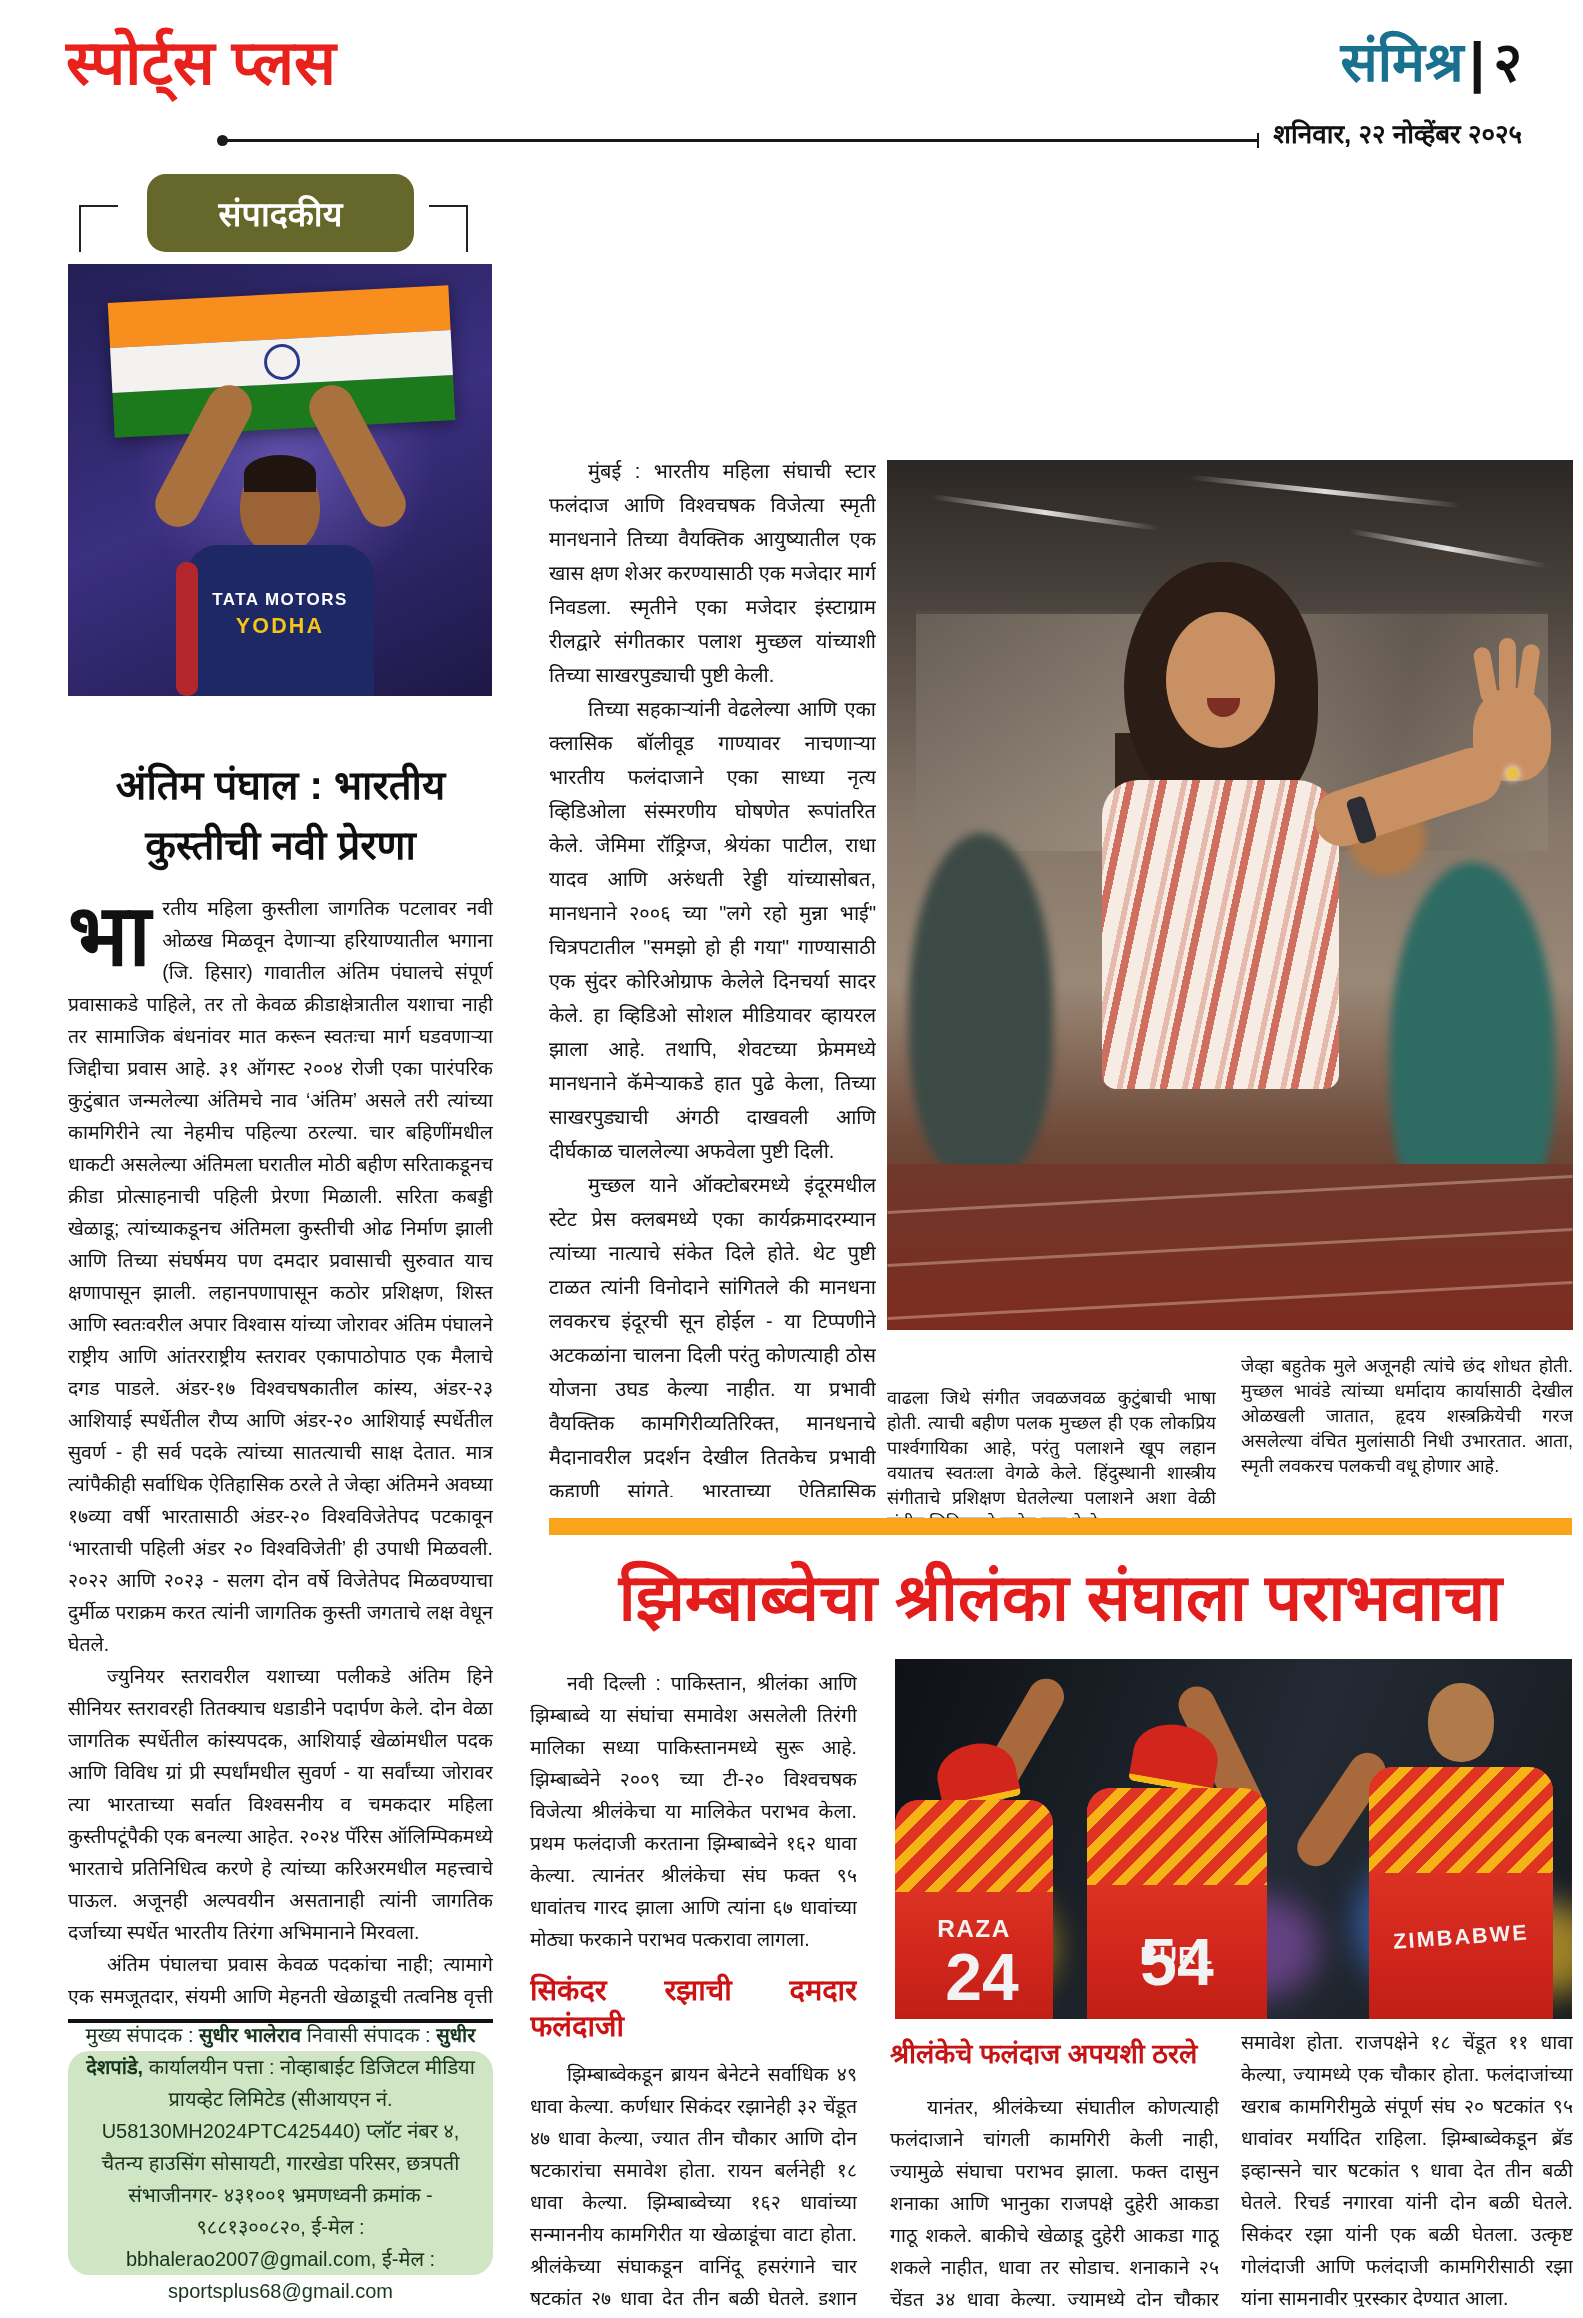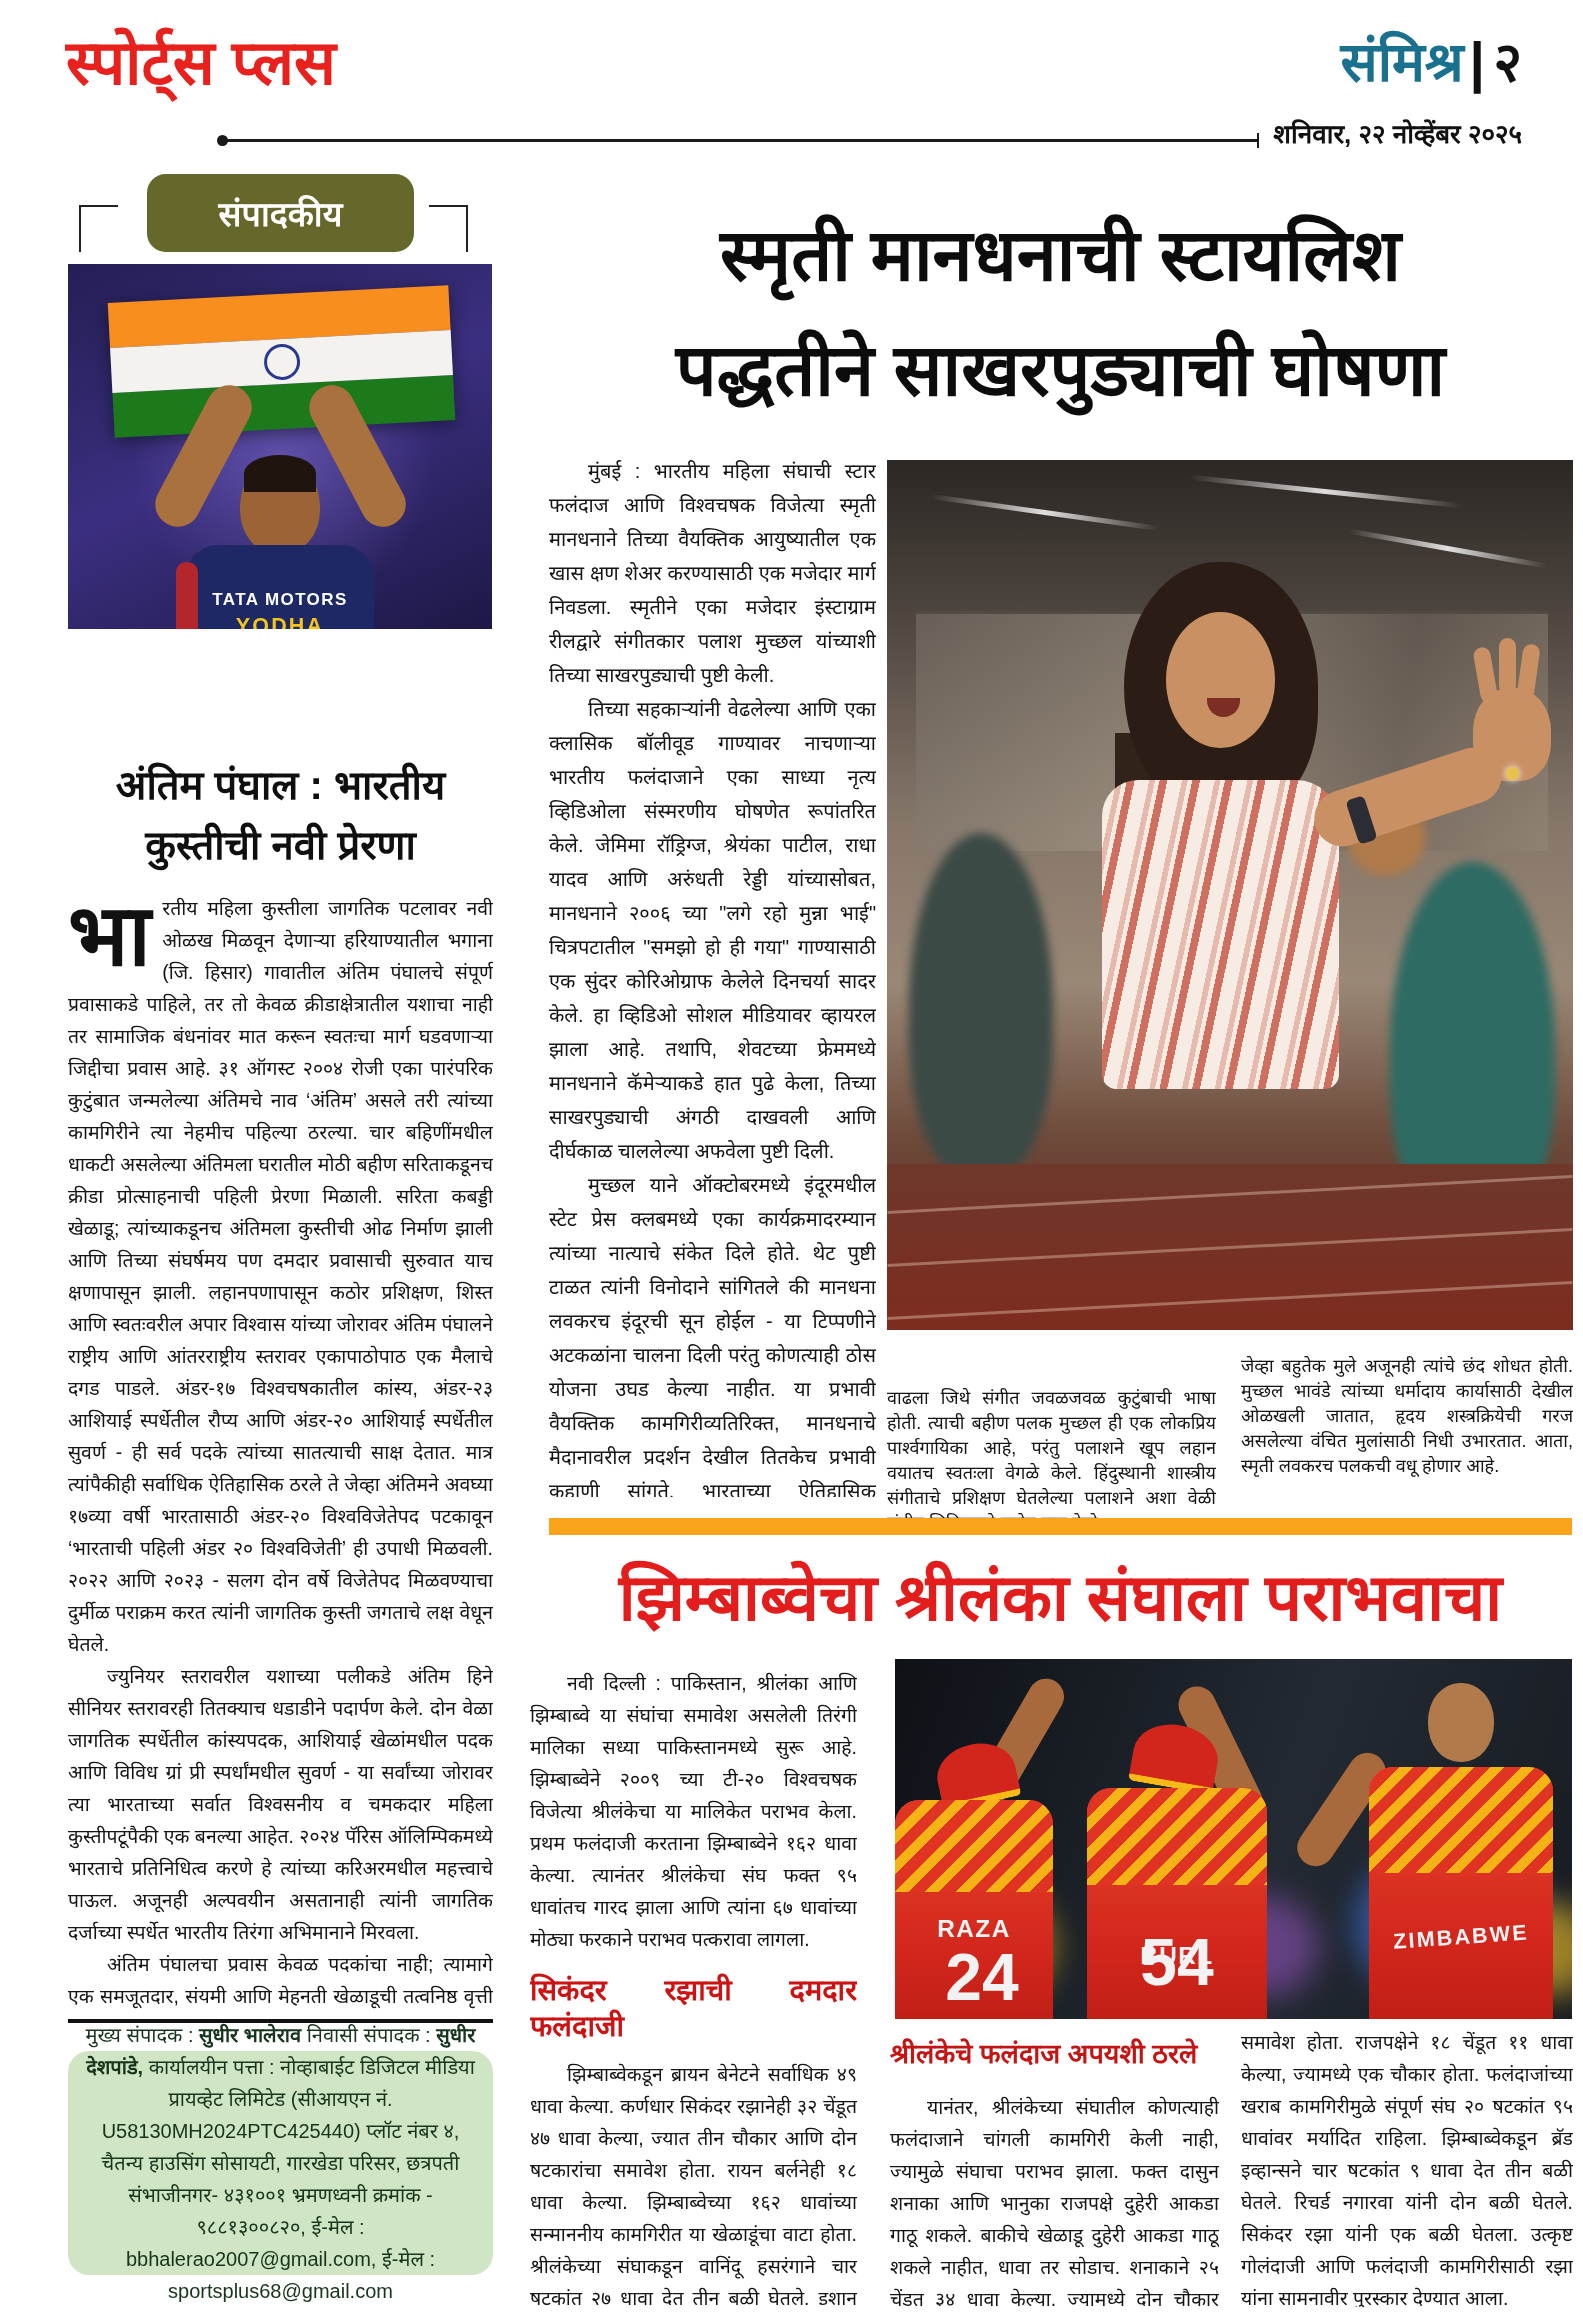--- a/index.html
+++ b/index.html
@@ -19,21 +19,21 @@
   .page-number{font-weight:bold;color:#111;}
   .issue-date{font-size:26px;font-weight:bold;color:#111;margin-top:20px;}
 
   
   .corner{width:37px;height:45px;}
   .corner-left{left:79px;top:205px;border-top:2.9px solid #222;border-left:2.9px solid #222;}
   .corner-right{left:429px;top:205px;border-top:2.9px solid #222;border-right:2.9px solid #222;}
   .ed-label{left:147px;top:174px;width:267px;height:78px;background:var(--editorial-olive,#66682b);
             border-radius:18.7px;color:#fff;font-size:34px;font-weight:bold;
             display:flex;align-items:center;justify-content:center;}
-  .wphoto{left:68px;top:264px;width:424px;height:365px;overflow:hidden;
+  .wphoto{left:68px;top:264px;width:424px;height:432px;overflow:hidden;
           background:linear-gradient(155deg,#241f55 0%,#3b2f80 48%,#1d1846 100%);}
   .wglow{left:65px;top:43px;width:302px;height:302px;border-radius:50%;
          background:radial-gradient(closest-side,rgba(140,120,220,.45),transparent);}
   .flag{left:43px;top:30px;width:341px;height:134px;transform:rotate(-3deg);box-shadow:0 4.3px 17px rgba(0,0,0,.45);}
   .flag-saffron{height:45px;background:#f78e1e;}
   .flag-white{height:45px;background:#f4f2ee;position:relative;}
   .flag-green{height:45px;background:#1c7a1c;}
   .chakra{position:absolute;left:50%;top:50%;width:30px;height:30px;border:3.6px solid #2a3990;border-radius:50%;transform:translate(-50%,-50%);}
   .arm{width:45px;height:154px;background:#a9713d;border-radius:22px;}
   .arm-l{left:113px;top:115px;transform:rotate(28deg);}
@@ -158,24 +158,20 @@
     <p>अंतिम पंघालचा प्रवास केवळ पदकांचा नाही; त्यामागे एक समजूतदार, संयमी आणि मेहनती खेळाडूची तत्वनिष्ठ वृत्ती दडलेली आहे. मुलाखतीत त्या सांगतात की, मेडल्समुळे आपली नम्रता बदलू न देणे हीच त्यांची सर्वात मोठी शिस्त आहे. श्रेष्ठ कामगिरी करतानाही त्या आजही अंडर-१५ मधील साधी अंतिम राहिल्या आहेत. २०२८ लॉस एंजेलिस ऑलिम्पिकचे लक्ष्य ठेवून त्या कठोर प्रशिक्षण, योग्य विश्रांती, आणि वेट-मैनेजमेंट यांचा आदर्श समतोल साधत पुढे जात आहेत.</p>
 
   </div>
 
   <div class="abs ed-divider"></div>
 
   <div class="abs contact-box">
     <p style="margin:0;width:100%;"><span>मुख्य संपादक : </span><strong>सुधीर भालेराव</strong><span> निवासी संपादक : </span><strong>सुधीर देशपांडे,</strong><span> कार्यालयीन पत्ता : नोव्हाबाईट डिजिटल मीडिया प्रायव्हेट लिमिटेड (सीआयएन नं. U58130MH2024PTC425440) प्लॉट नंबर ४, चैतन्य हाउसिंग सोसायटी, गारखेडा परिसर, छत्रपती संभाजीनगर- ४३१००१ भ्रमणध्वनी क्रमांक - ९८८१३००८२०, ई-मेल : bbhalerao2007@gmail.com, ई-मेल : sportsplus68@gmail.com</span></p>
   </div>
 
-  <h1 class="abs lead-headline">
-    <span style="display:block">स्मृती मानधनाची स्टायलिश</span>
-    <span style="display:block">पद्धतीने साखरपुड्याची घोषणा</span>
-  </h1>
 
   <div class="abs lead-col1">
     <p>मुंबई : भारतीय महिला संघाची स्टार फलंदाज आणि विश्वचषक विजेत्या स्मृती मानधनाने तिच्या वैयक्तिक आयुष्यातील एक खास क्षण शेअर करण्यासाठी एक मजेदार मार्ग निवडला. स्मृतीने एका मजेदार इंस्टाग्राम रीलद्वारे संगीतकार पलाश मुच्छल यांच्याशी तिच्या साखरपुड्याची पुष्टी केली.</p>
     <p>तिच्या सहकाऱ्यांनी वेढलेल्या आणि एका क्लासिक बॉलीवूड गाण्यावर नाचणाऱ्या भारतीय फलंदाजाने एका साध्या नृत्य व्हिडिओला संस्मरणीय घोषणेत रूपांतरित केले. जेमिमा रॉड्रिग्ज, श्रेयंका पाटील, राधा यादव आणि अरुंधती रेड्डी यांच्यासोबत, मानधनाने २००६ च्या "लगे रहो मुन्ना भाई" चित्रपटातील "समझो हो ही गया" गाण्यासाठी एक सुंदर कोरिओग्राफ केलेले दिनचर्या सादर केले. हा व्हिडिओ सोशल मीडियावर व्हायरल झाला आहे. तथापि, शेवटच्या फ्रेममध्ये मानधनाने कॅमेऱ्याकडे हात पुढे केला, तिच्या साखरपुड्याची अंगठी दाखवली आणि दीर्घकाळ चाललेल्या अफवेला पुष्टी दिली.</p>
     <p>मुच्छल याने ऑक्टोबरमध्ये इंदूरमधील स्टेट प्रेस क्लबमध्ये एका कार्यक्रमादरम्यान त्यांच्या नात्याचे संकेत दिले होते. थेट पुष्टी टाळत त्यांनी विनोदाने सांगितले की मानधना लवकरच इंदूरची सून होईल - या टिप्पणीने अटकळांना चालना दिली परंतु कोणत्याही ठोस योजना उघड केल्या नाहीत. या प्रभावी वैयक्तिक कामगिरीव्यतिरिक्त, मानधनाचे मैदानावरील प्रदर्शन देखील तितकेच प्रभावी कहाणी सांगते. भारताच्या ऐतिहासिक आयसीसी महिला एकदिवसीय विश्वचषक विजयानंतर, या सुंदर डावखुऱ्या फलंदाजाने बॅटनेही चमकदार कामगिरी केली. तिने नऊ डावांमध्ये ५४.२२ च्या सरासरीने ४३४ धावा केल्या, ज्यामध्ये न्यूझीलंडविरुद्ध सामना जिंकणारे शतक समाविष्ट आहे.</p>
 
   </div>
 
   <div class="abs ephoto">
     <div class="abs elight" style="left:43px;top:50px;width:230px;transform:rotate(8deg);"></div>

